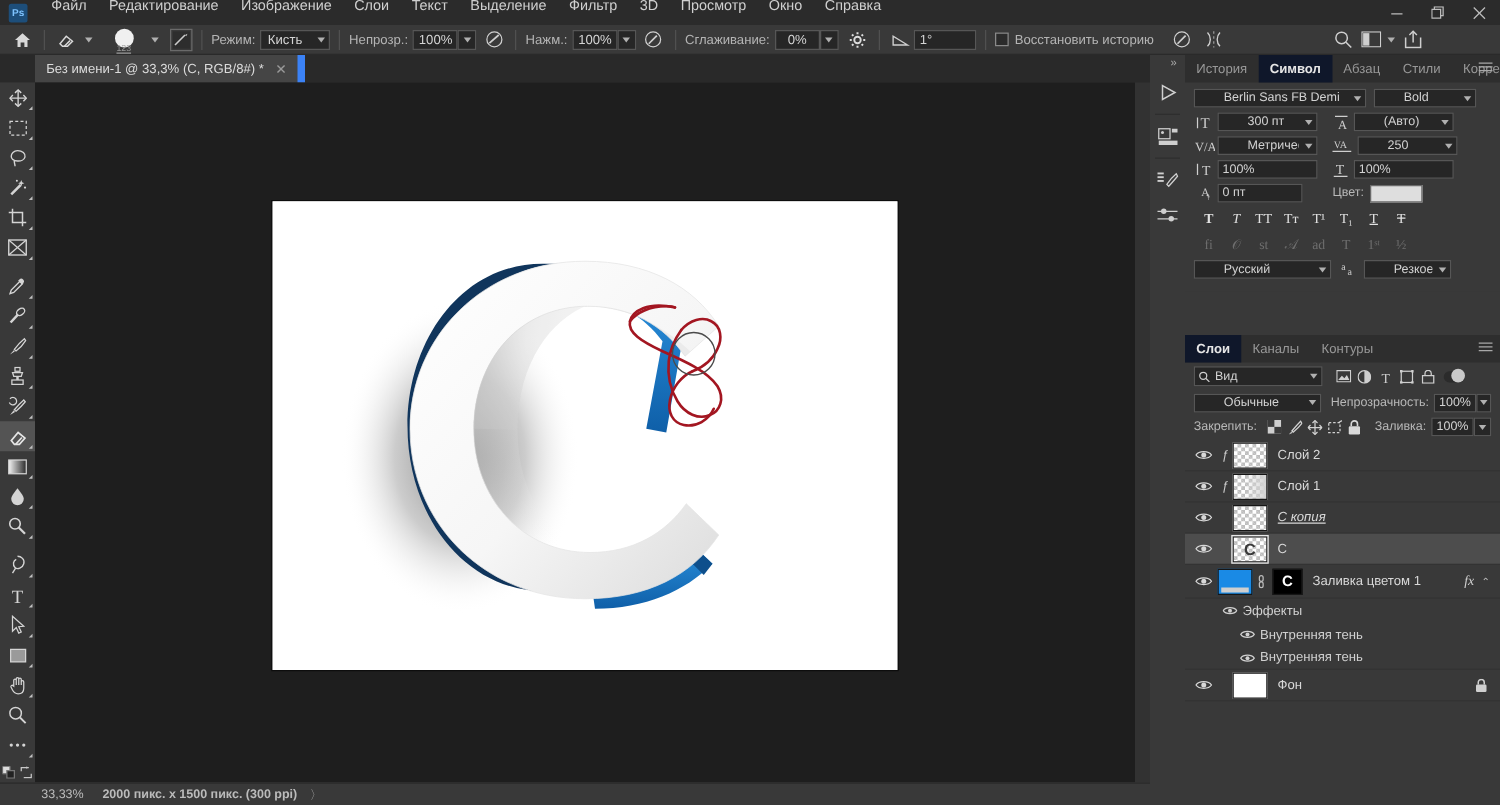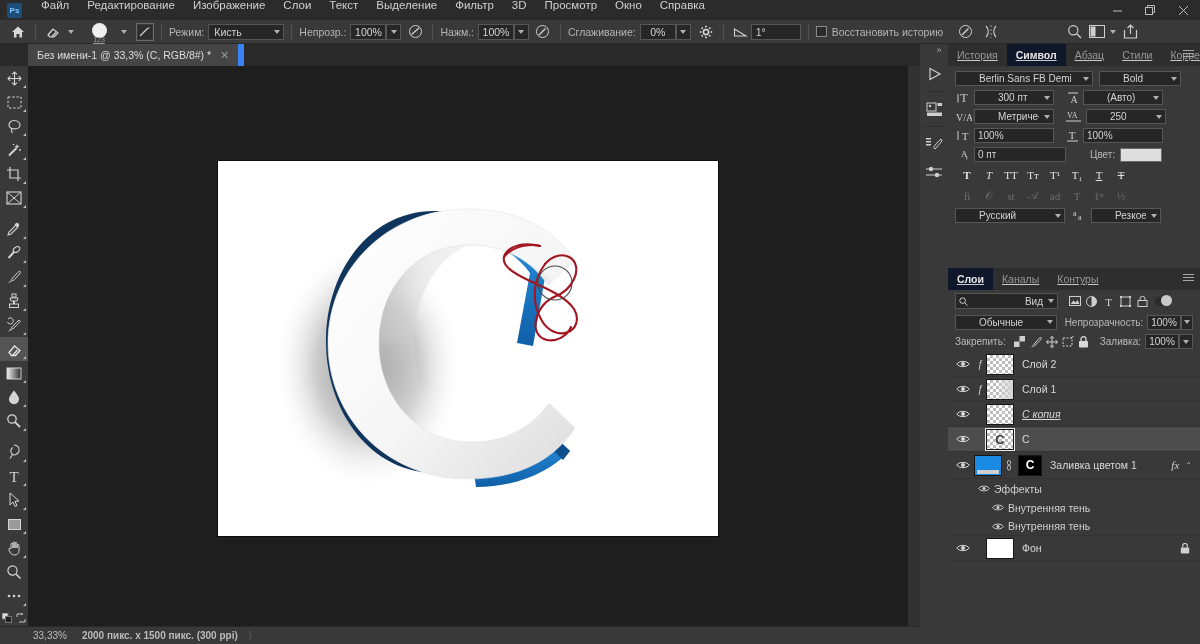--- a/index.html
+++ b/index.html
@@ -75,21 +75,21 @@
   
   .dockrail { position:absolute; left:920px; top:44px; width:28px; height:600px; background:#393939; }
   .rail-ic { width:28px; height:28px; display:flex; align-items:center; justify-content:center; color:#cfcfcf; }
   .rail-sep { height:1px; background:#2e2e2e; margin:3px 4px; }
   .collapse-arrows { position:absolute; left:930px; top:44px; width:18px; height:12px;
                      display:flex; align-items:center; justify-content:center;
                      color:#aaa; font-size:9px; }
 
   .dock { position:absolute; left:948px; top:44px; width:252px; height:600px; background:#393939; }
 
-  .paneltabs { display:flex; height:22px; background:#2e2e2e; align-items:stretch; position:relative;text-decoration:underline; }
+  .paneltabs { display:flex; height:22px; background:#2e2e2e; align-items:stretch; position:relative; }
   .ptab { padding:0 9px; display:flex; align-items:center; font-size:10.5px; color:#989898; }
   .ptab.active { background:#0f172a; color:#e6e6e6; font-weight:bold; }
   .pmenu { position:absolute; right:6px; top:6px; width:11px; height:9px; }
   .pmenu i { display:block; height:1px; background:#a8a8a8; margin-bottom:2px; }
 
   
   .charpanel { padding:5px 7px 6px 7px; background:#393939; }
   .row { display:flex; align-items:center; margin-bottom:4px; }
   .lbl-ic { width:17px; height:15px; display:flex; align-items:center;
             justify-content:center; color:#cfcfcf; font-size:10px; margin-right:2px; }
@@ -97,21 +97,21 @@
          font-size:10px; padding:0 3px; display:flex; align-items:center; }
   .fld .cv { flex:1; overflow:hidden; white-space:nowrap;margin-left:20px; }
   .colorbox { width:42px; height:14px; background:#dedede; border:1px solid #6a6a6a; }
   .styrow { display:flex; align-items:center; gap:2px; margin:4px 0 2px 2px; }
   .styb { width:20px; height:17px; display:flex; align-items:center; justify-content:center;
           color:#e2e2e2; font-size:11px; font-family:"Liberation Serif", serif; }
   .styb.dim { color:#6e6e6e; }
 
   
   .layerspanel { position:absolute; left:0; top:224px; width:252px; height:402px; background:#393939; }
-  .lp-toolrow { display:flex; align-items:center; height:22px; padding:0 7px;text-align:right; }
+  .lp-toolrow { display:flex; align-items:center; height:22px; padding:0 7px; }
   .lp-filter { width:103px; height:16px; background:#262626; border:1px solid #565656;
                display:flex; align-items:center; padding:0 3px; font-size:10px; color:#d2d2d2; }
   .lp-kind { width:17px; height:16px; display:flex; align-items:center; justify-content:center;
              color:#cfcfcf; font-size:10px; }
   .lp-togg { width:17px;height:9px;border-radius:5px;background:#2b2b2b;position:relative;margin-left:4px; }
   .lp-togg i { position:absolute; right:0; top:-2px; width:11px; height:11px; border-radius:50%; background:#c9c9c9; }
   .lp-blendrow { display:flex; align-items:center; height:20px; padding:0 7px; }
   .lp-lockrow { display:flex; align-items:center; height:19px; padding:0 7px; }
   .lock-ic { width:16px; height:15px; display:flex; align-items:center; justify-content:center; color:#d2d2d2; }
 
@@ -215,21 +215,21 @@
     <div class="tool-ic" style="margin-left:9px;border:1px solid #6a6a6a;width:18px;height:18px">
       <svg width="14" height="14" viewBox="0 0 14 14">
           <rect width="14" height="14" fill="#2d2d2d"></rect>
           <path d="M2 11 L10 3" stroke="#ccc" stroke-width="1.3"></path>
           <path d="M10 3 l2 -1 -1 2 z" fill="#ccc"></path>
         </svg>
     </div>
 
     <div class="opt-sep"></div>
     <div class="opt-label">Режим:</div>
-    <div class="opt-combo" style="width:76px">
+    <div class="opt-combo" style="width:56px">
       <span class="cv">Кисть</span>
       <span class="caret"></span>
     </div>
 
     <div class="opt-sep"></div>
     <div class="opt-label">Непрозр.:</div>
     <div class="opt-field" style="width:36px;justify-content:center">100%</div>
     <div class="opt-combo" style="width:15px;justify-content:center;padding:0">
         <span class="caret" style="margin:0"></span>
       </div>
@@ -706,21 +706,21 @@
         <div class="fld" style="width:80px">100%</div>
       </div>
 
       <div class="row">
         <div class="lbl-ic">
           <svg width="15" height="13" viewBox="0 0 15 13">
               <text x="5" y="9" font-family="Liberation Serif, serif" font-size="9" fill="#cfcfcf">A</text>
               <text x="10" y="12" font-family="Liberation Serif, serif" font-size="7" fill="#cfcfcf">ǂ</text>
             </svg>
         </div>
-        <div class="fld" style="width:92px">0 пт</div>
+        <div class="fld" style="width:68px">0 пт</div>
         <div style="margin-left:24px;font-size:10px;color:#b8b8b8">Цвет:</div>
         <div class="colorbox" style="margin-left:5px"></div>
       </div>
 
       <div class="styrow">
         <div class="styb" style="font-weight:bold">T</div>
         <div class="styb" style="font-style:italic">T</div>
         <div class="styb">TT</div>
         <div class="styb">Tт</div>
         <div class="styb">T¹</div>

